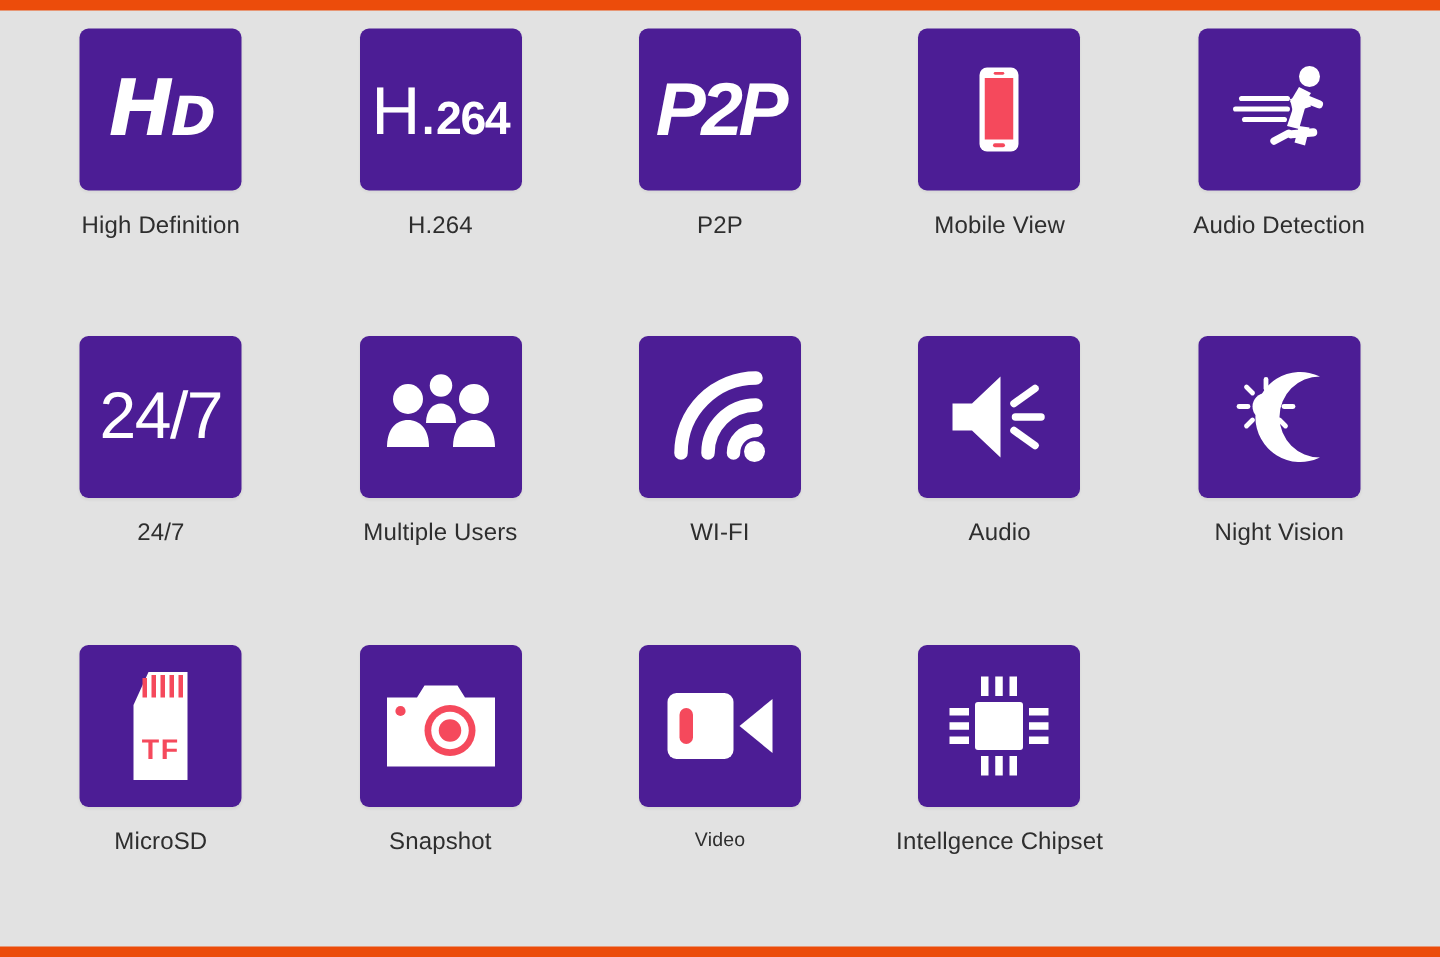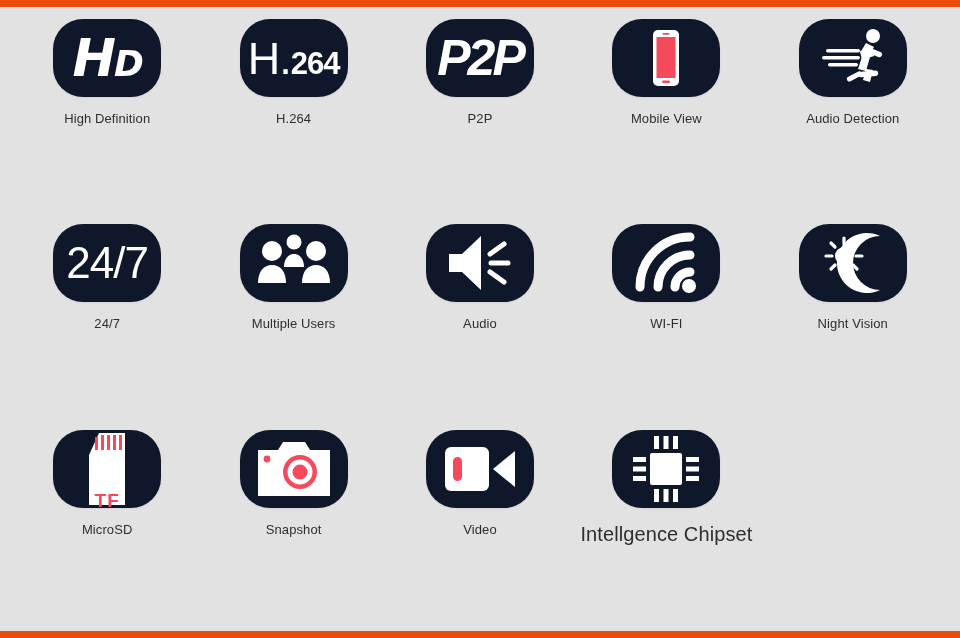--- a/index.html
+++ b/index.html
@@ -38,40 +38,40 @@
   }
   .cell {
     display: flex;
     flex-direction: column;
     align-items: center;
     justify-content: flex-start;
     padding-top: 6px;
   }
   .tile {
     width: 108px;
-    height: 78px;
-    border-radius: 30px;
-    background: #0f172a;
+    height: 108px;
+    border-radius: 6px;
+    background: #4c1d95;
     display: flex;
     align-items: center;
     justify-content: center;
     position: relative;
     box-shadow: 0 1px 2px rgba(0,0,0,0.06);
   }
   .tile svg { display: block; }
   .label {
     margin-top: 15px;
-    font-size: 13px;
+    font-size: 16px;
     color: #2e2e2e;
     line-height: 1.1;
     text-align: center;
     white-space: nowrap;
     letter-spacing: 0.1px;
   }
-  .label.small { font-size: 20px; }
+  .label.small { font-size: 16px; }
   .label.serif-ish { font-size: 13px; }
 
   
   .hd-text {
     font-family: "DejaVu Sans", sans-serif;
     font-weight: bold;
     font-style: italic;
     color: #ffffff;
     font-size: 52px;
     letter-spacing: -2px;
@@ -215,44 +215,44 @@
           <circle cx="59" cy="18" r="10"></circle>
           <path d="M45 50 C45 38 51 32 59 32 C67 32 73 38 73 50 Z"></path>
         </g>
       </svg>
     </div>
     <div class="label">Multiple Users</div>
   </div>
 
   <div class="cell">
     <div class="tile">
+      <svg width="68" height="68" viewBox="0 0 68 68">
+        <g fill="none" stroke="#ffffff" stroke-linecap="round">
+          <path d="M58 8 A50 50 0 0 0 8 58" stroke-width="9"></path>
+          <path d="M58 26 A32 32 0 0 0 26 58" stroke-width="9"></path>
+          <path d="M58 43 A15 15 0 0 0 43 58" stroke-width="9"></path>
+        </g>
+        <circle cx="57" cy="57" r="7" fill="#ffffff"></circle>
+      </svg>
+    </div>
+    <div class="label">WI-FI</div>
+  </div>
+
+  <div class="cell">
+    <div class="tile">
       <svg width="70" height="62" viewBox="0 0 70 62">
         <path d="M4 22 L17 22 L36 4 L36 58 L17 40 L4 40 Z" fill="#ffffff"></path>
         <g stroke="#ffffff" stroke-width="5" stroke-linecap="round">
           <line x1="46" y1="31" x2="63" y2="31"></line>
           <line x1="45" y1="22" x2="59" y2="12"></line>
           <line x1="45" y1="40" x2="59" y2="50"></line>
         </g>
       </svg>
     </div>
     <div class="label">Audio</div>
-  </div>
-
-  <div class="cell">
-    <div class="tile">
-      <svg width="68" height="68" viewBox="0 0 68 68">
-        <g fill="none" stroke="#ffffff" stroke-linecap="round">
-          <path d="M58 8 A50 50 0 0 0 8 58" stroke-width="9"></path>
-          <path d="M58 26 A32 32 0 0 0 26 58" stroke-width="9"></path>
-          <path d="M58 43 A15 15 0 0 0 43 58" stroke-width="9"></path>
-        </g>
-        <circle cx="57" cy="57" r="7" fill="#ffffff"></circle>
-      </svg>
-    </div>
-    <div class="label">WI-FI</div>
   </div>
 
   <div class="cell">
     <div class="tile">
       <svg width="70" height="70" viewBox="0 0 70 70">
         <path d="M62 8 A30 30 0 1 0 62 62 A26 26 0 1 1 62 8 Z" fill="#ffffff"></path>
         <circle cx="26" cy="28" r="9" fill="#ffffff"></circle>
         <g stroke="#ffffff" stroke-width="3.2" stroke-linecap="round">
           <line x1="26" y1="10" x2="26" y2="16"></line>
           <line x1="26" y1="40" x2="26" y2="46"></line>

